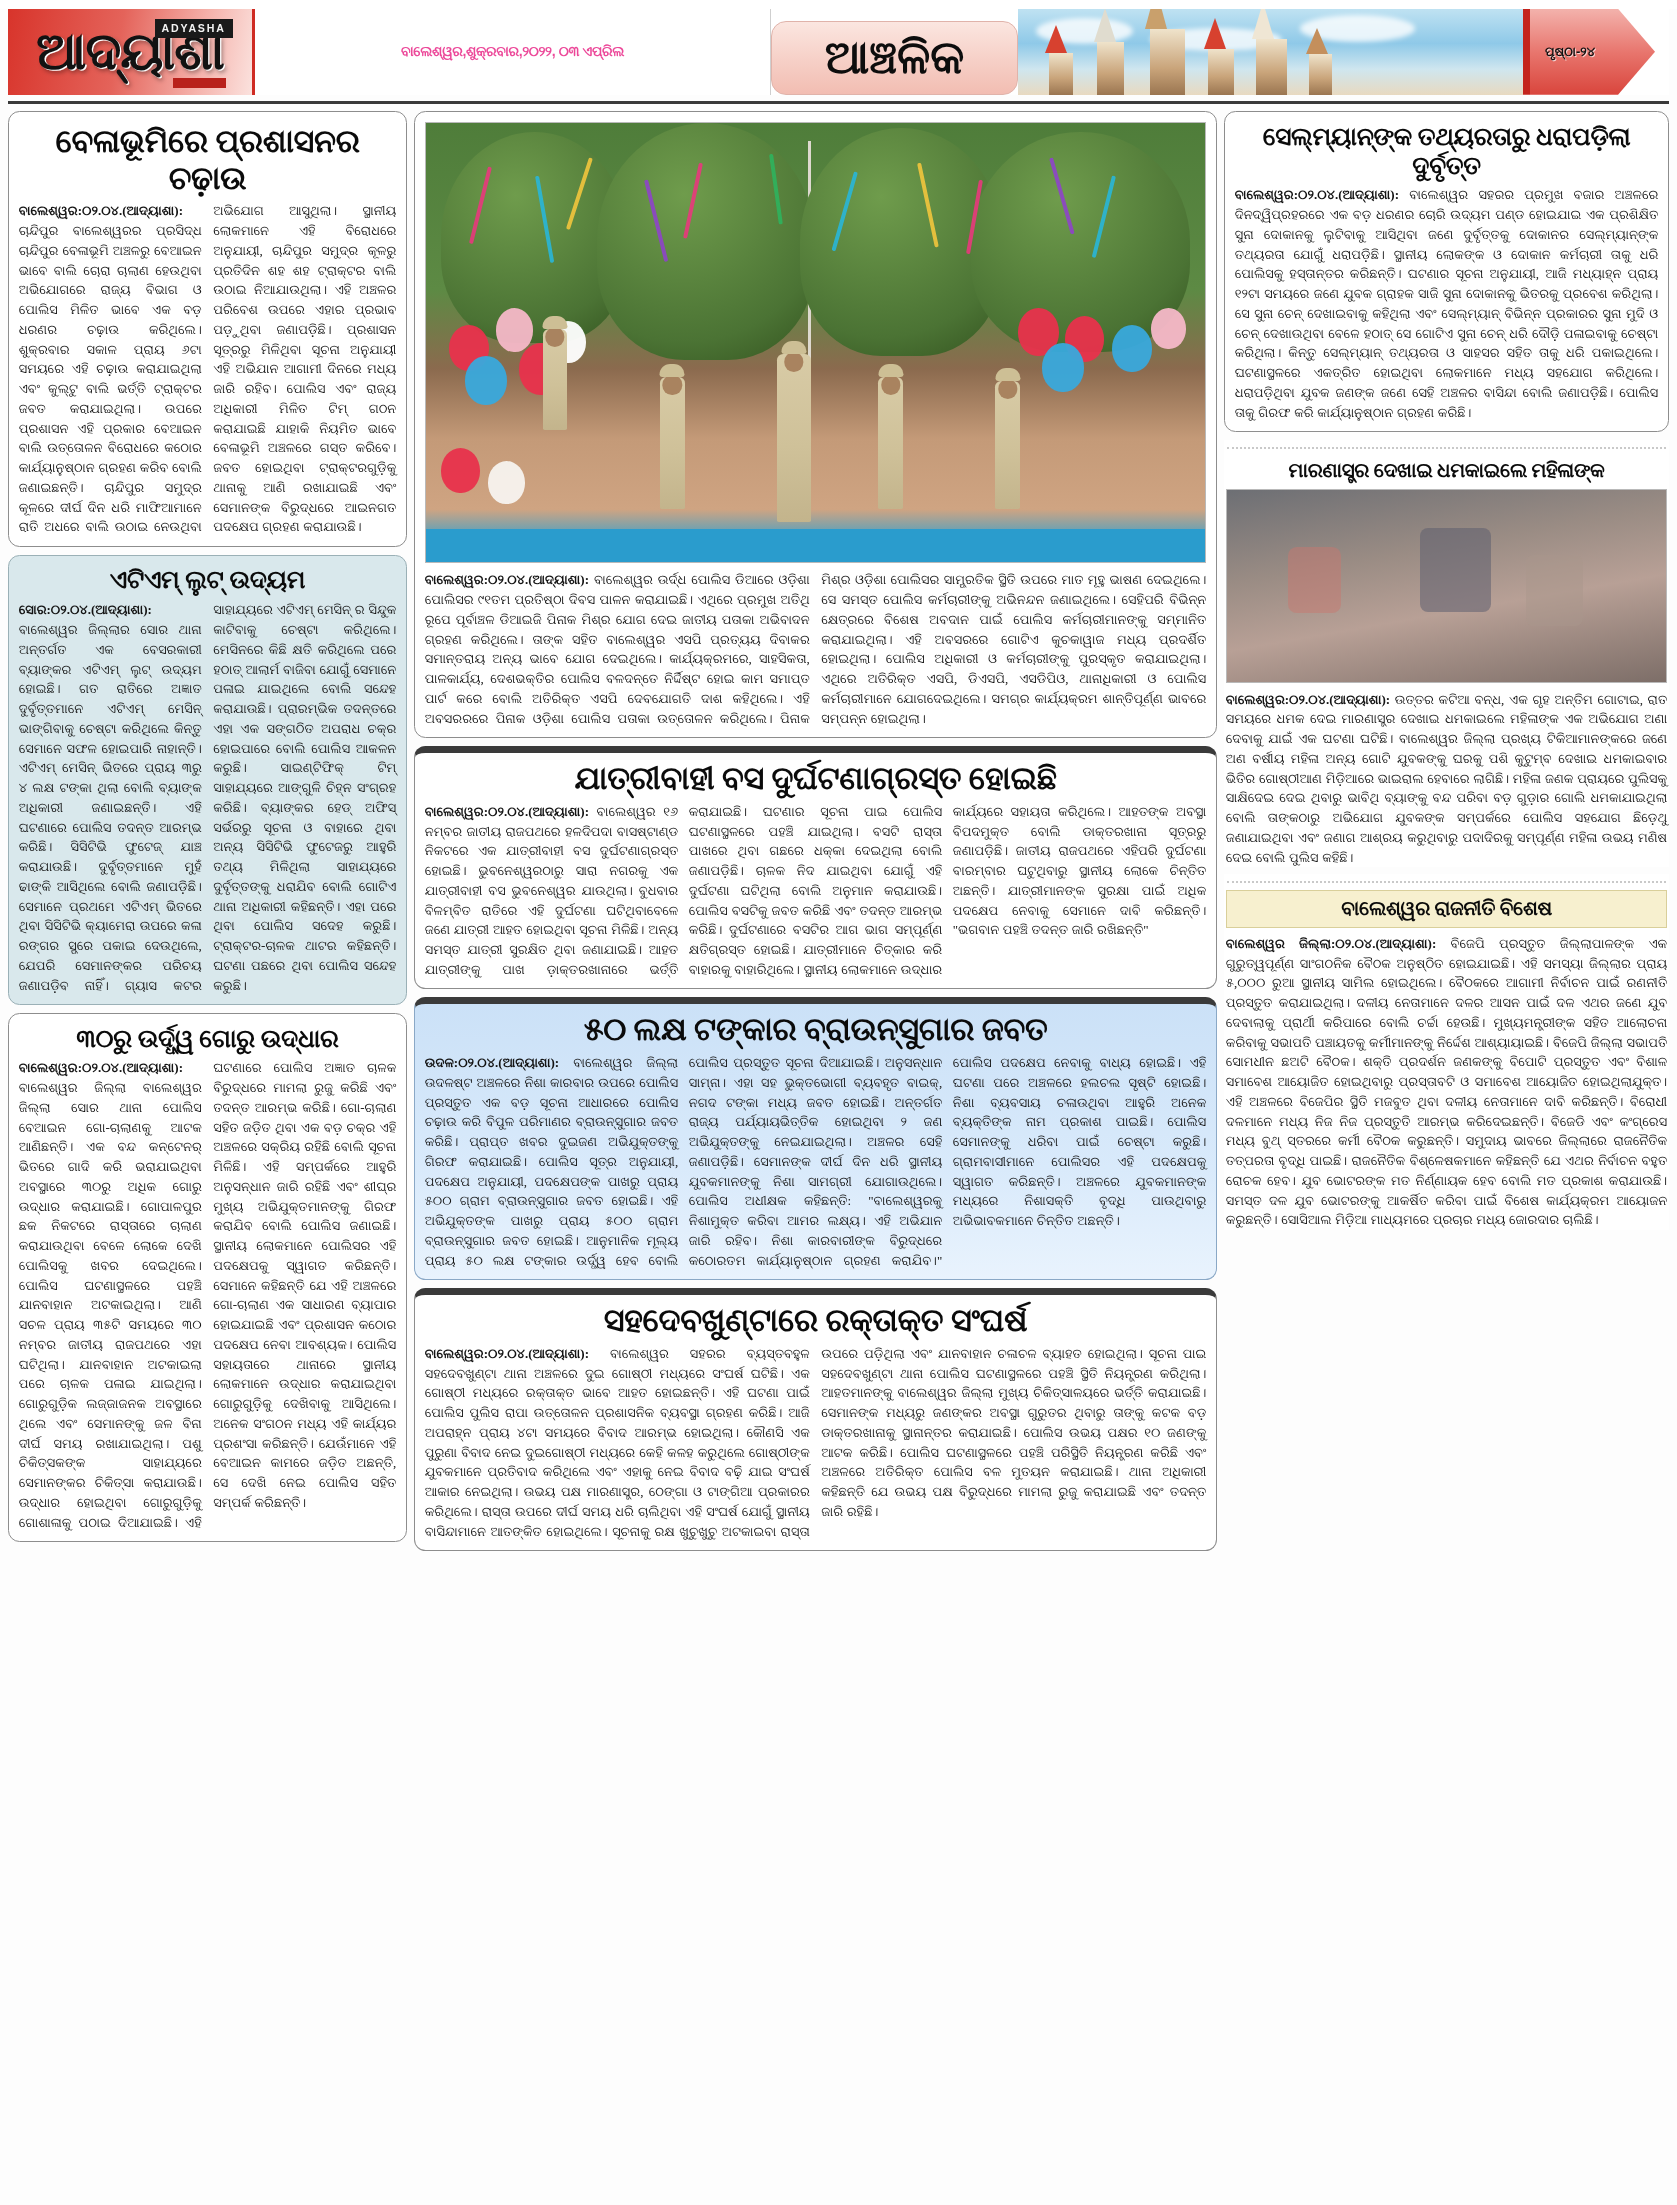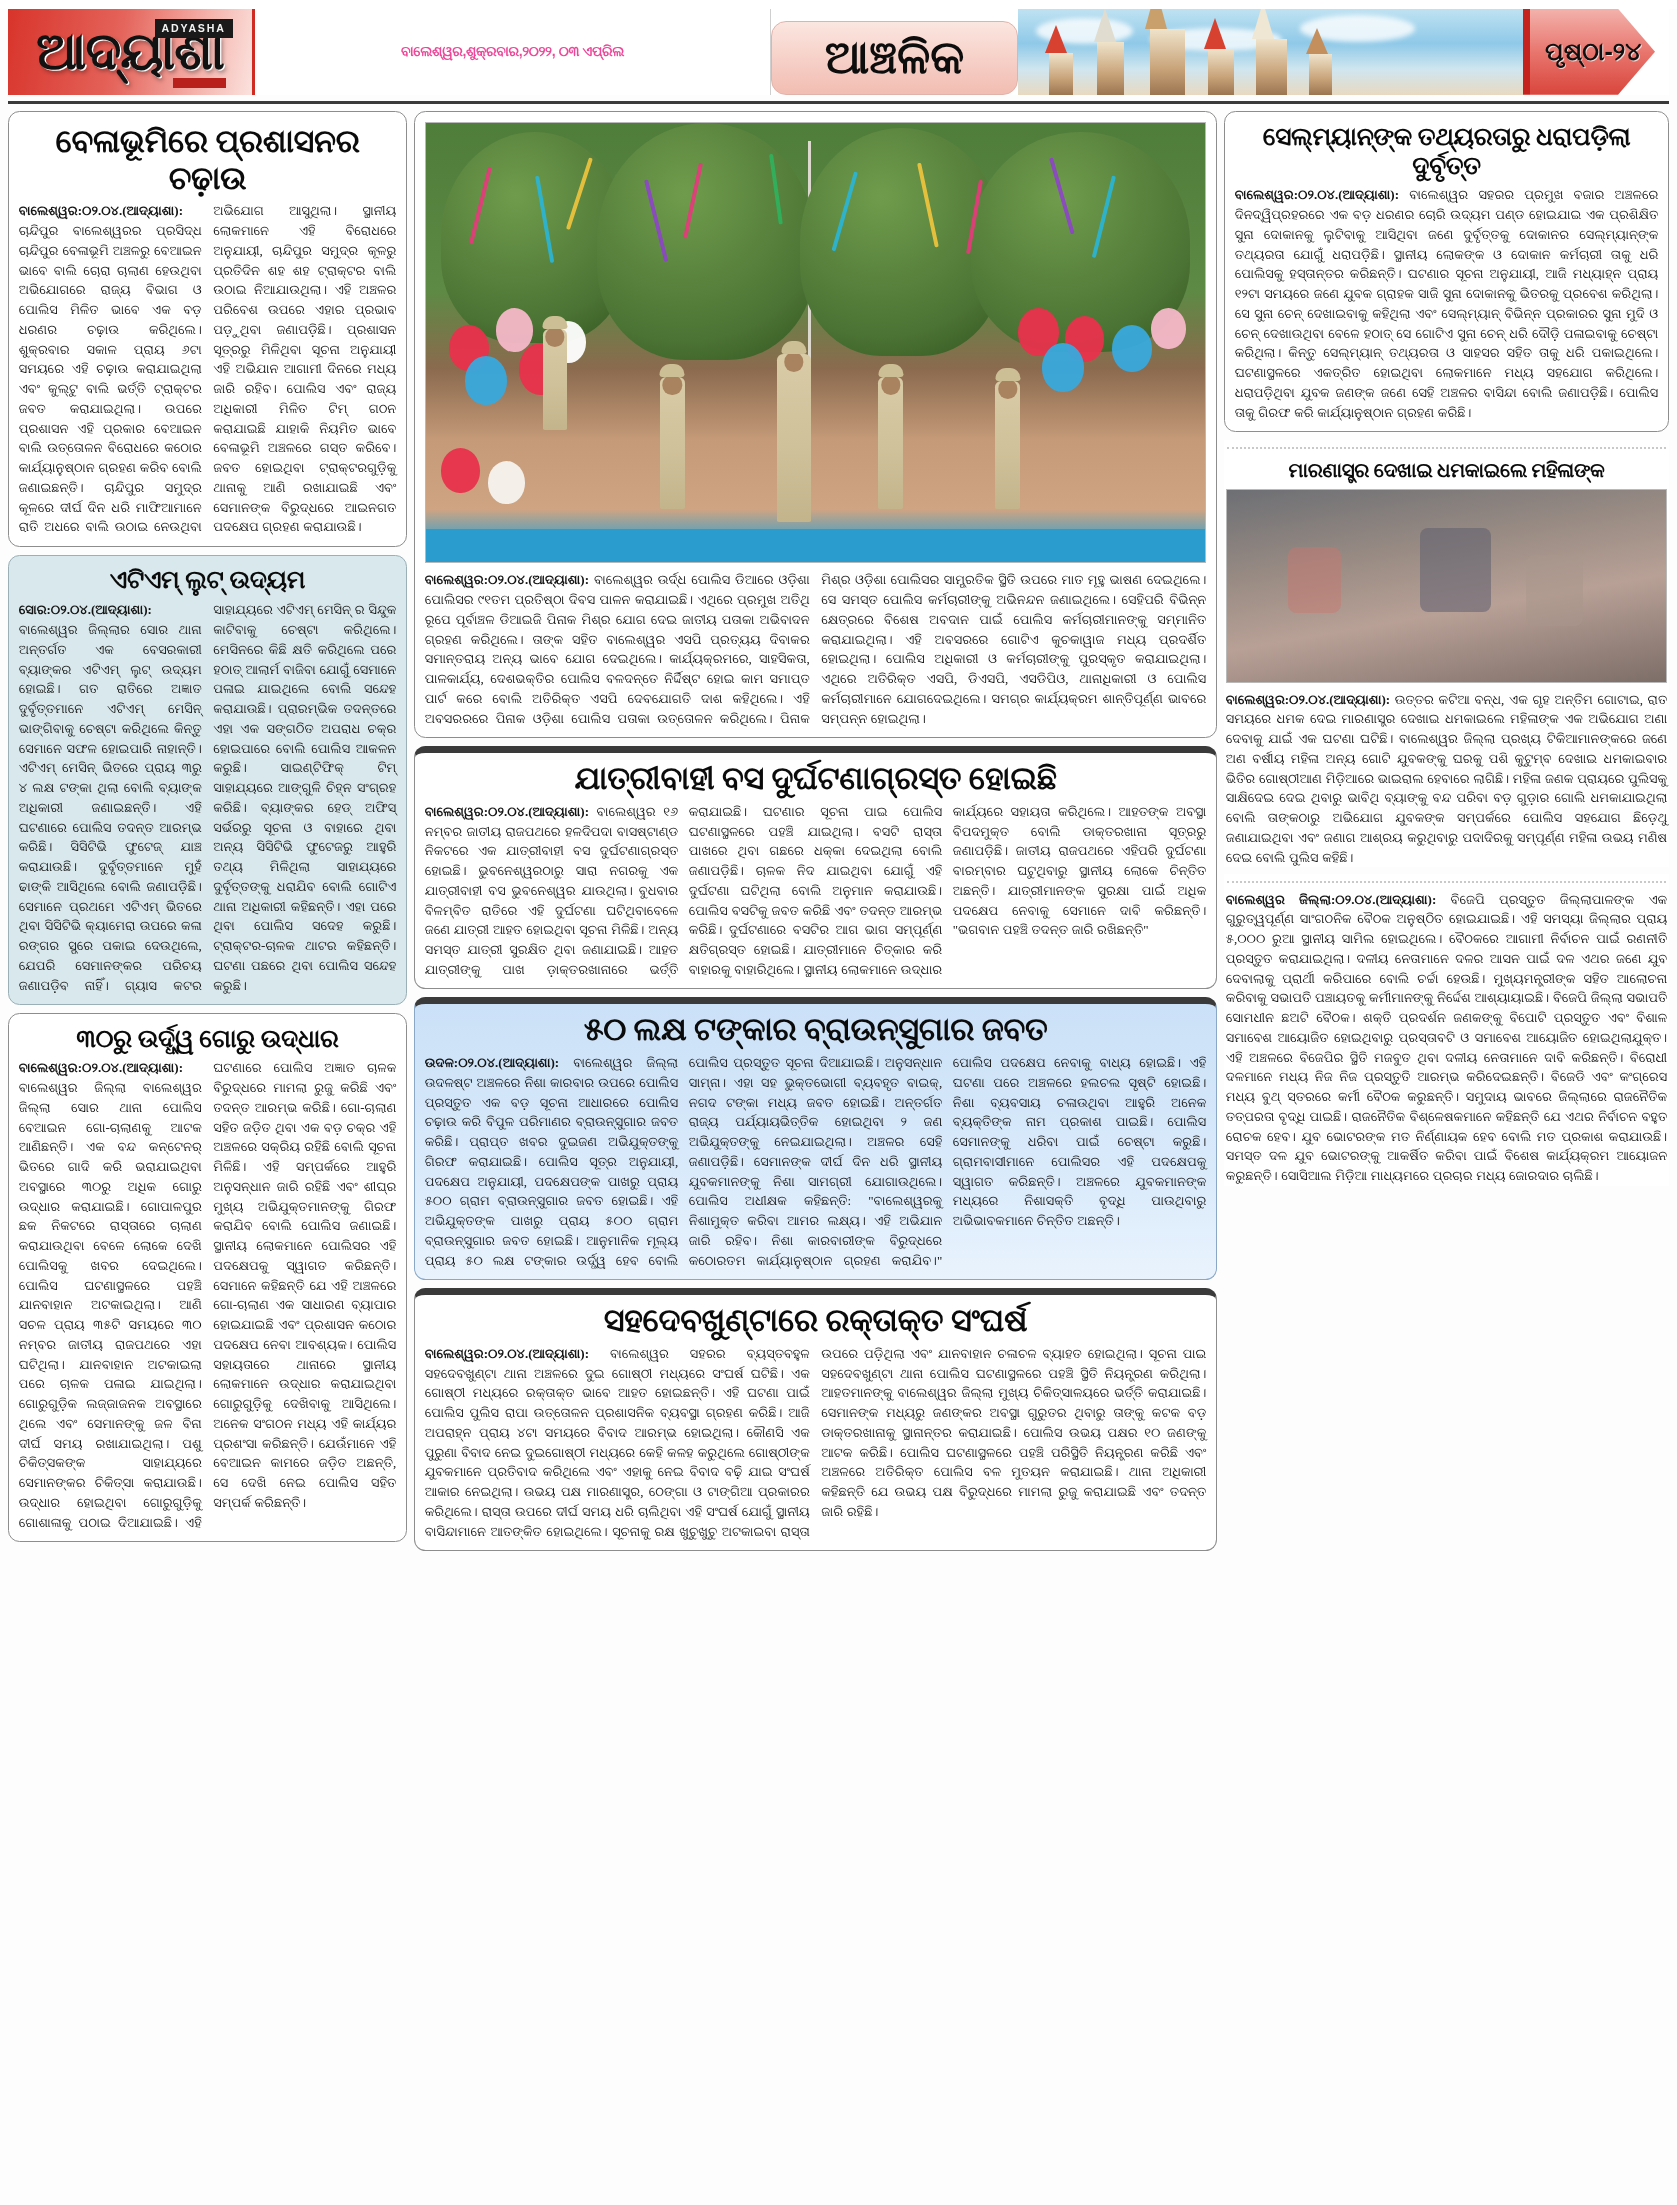--- a/index.html
+++ b/index.html
@@ -138,21 +138,21 @@
     width: 132px;
     height: 100%;
     background: linear-gradient(180deg,#f3b2ac 0%, #e8766e 50%, #d9453c 100%);
     clip-path: polygon(0 0, 72% 0, 100% 50%, 72% 100%, 0 100%);
     display: flex;
     align-items: center;
     padding-left: 15px;
     border-left: 7px solid #c4241d;
   }
   .badge-text {
-    font-size: 25px;
+    font-size: 13px;
     font-weight: bold;
     color: #101010;
     text-shadow: 0.9px 0.9px 0 rgba(255,255,255,.7);
   }
 
   .masthead-rule {
     margin: 6.2px 8px 0 8px;
     height: 3.5px;
     background: #3a3a3a;
   }
@@ -467,20 +467,23 @@
         </div>
         <div class="bodytext">
           <b>ବାଲେଶ୍ୱର:୦୨.୦୪.(ଆଦ୍ୟାଶା):</b>
           <span>ଉତ୍ତର କଟିଆ ବନ୍ଧ,</span>
           <span>ଏକ ଗୃହ ଅନ୍ତିମ ଗୋଟାଇ, ରାତ ସମୟରେ ଧମକ ଦେଇ ମାରଣାସ୍ତ୍ର ଦେଖାଇ ଧମକାଇଲେ ମହିଳାଙ୍କ ଏକ ଅଭିଯୋଗ ଅଣା ଦେବାକୁ ଯାଇଁ ଏକ ଘଟଣା ଘଟିଛି। ବାଲେଶ୍ୱର ଜିଲ୍ଲା ପ୍ରଖ୍ୟ ଟିକିଆମାନଙ୍କରେ ଜଣେ ଅଣ ବର୍ଷୀୟ ମହିଳା ଅନ୍ୟ ଗୋଟି ଯୁବକଙ୍କୁ ଘରକୁ ପଶି କୁଟୁମ୍ବ ଦେଖାଇ ଧମକାଇବାର ଭିତିର ଗୋଷ୍ଠୀଆଣ ମିଡ଼ିଆରେ ଭାଇରାଲ ହେବାରେ ଲାଗିଛି। ମହିଳା ଜଣକ ପ୍ରାୟରେ ପୁଲିସକୁ ସାକ୍ଷିଦେଇ ଦେଇ ଥିବାରୁ ଭାବିଥି ବ୍ୟାଙ୍କୁ ବନ୍ଦ ପରିବା ବଡ଼ ଗୁଡ଼ାର ଗୋଲି ଧମକାଯାଇଥିଲା ବୋଲି ତାଙ୍କଠାରୁ ଅଭିଯୋଗ ଯୁବକଙ୍କ ସମ୍ପର୍କରେ ପୋଲିସ ସହଯୋଗ ଛିଡ଼େଥୁ ଜଣାଯାଇଥିବା ଏବଂ ଜଣାଗ ଆଶ୍ରୟ କରୁଥିବାରୁ ପଦାଦିରକୁ ସମ୍ପୂର୍ଣ୍ଣ ମହିଳା ଉଭୟ ମଣିଷ ଦେଇ ବୋଲି ପୁଲିସ କହିଛି।</span>
         </div>
       </div>
 
       <div class="box plain">
         <div class="dotrule"></div>
+        <div class="box cream" style="margin-bottom:6.2px;padding:4.4px 7px;border-radius:0;">
+          <div class="hl hl-sm" style="padding:1.8px 0 2.6px 0;">ବାଲେଶ୍ୱର ରାଜନୀତି ବିଶେଷ</div>
+        </div>
         <div class="bodytext">
           <b>ବାଲେଶ୍ୱର ଜିଲ୍ଲା:୦୨.୦୪.(ଆଦ୍ୟାଶା):</b>
           <span>ବିଜେପି ପ୍ରସ୍ତୁତ</span>
           <span>ଜିଲ୍ଲାପାଳଙ୍କ ଏକ ଗୁରୁତ୍ୱପୂର୍ଣ୍ଣ ସାଂଗଠନିକ ବୈଠକ ଅନୁଷ୍ଠିତ ହୋଇଯାଇଛି। ଏହି ସମସ୍ୟା ଜିଲ୍ଲାର ପ୍ରାୟ ୫,୦୦୦ ରୁଆ ସ୍ଥାନୀୟ ସାମିଲ ହୋଇଥିଲେ। ବୈଠକରେ ଆଗାମୀ ନିର୍ବାଚନ ପାଇଁ ରଣନୀତି ପ୍ରସ୍ତୁତ କରାଯାଇଥିଲା। ଦଳୀୟ ନେତାମାନେ ଦଳର ଆସନ ପାଇଁ ଦଳ ଏଥର ଜଣେ ଯୁବ ଦେବାଲାକୁ ପ୍ରାର୍ଥୀ କରିପାରେ ବୋଲି ଚର୍ଚ୍ଚା ହେଉଛି। ମୁଖ୍ୟମନ୍ତ୍ରୀଙ୍କ ସହିତ ଆଲୋଚନା କରିବାକୁ ସଭାପତି ପଞ୍ଚାୟତକୁ କର୍ମୀମାନଙ୍କୁ ନିର୍ଦ୍ଦେଶ ଆଶ୍ୟାୟାଇଛି। ବିଜେପି ଜିଲ୍ଲା ସଭାପତି ସୋମଧୀନ ଛଅଟି ବୈଠକ। ଶକ୍ତି ପ୍ରଦର୍ଶନ ଜଣକଙ୍କୁ ବିପୋଟି ପ୍ରସ୍ତୁତ ଏବଂ ବିଶାଳ ସମାବେଶ ଆୟୋଜିତ ହୋଇଥିବାରୁ ପ୍ରସ୍ତାବଟି ଓ ସମାବେଶ ଆୟୋଜିତ ହୋଇଥିଲାଯୁକ୍ତ। ଏହି ଅଞ୍ଚଳରେ ବିଜେପିର ସ୍ଥିତି ମଜବୁତ ଥିବା ଦଳୀୟ ନେତାମାନେ ଦାବି କରିଛନ୍ତି। ବିରୋଧୀ ଦଳମାନେ ମଧ୍ୟ ନିଜ ନିଜ ପ୍ରସ୍ତୁତି ଆରମ୍ଭ କରିଦେଇଛନ୍ତି। ବିଜେଡି ଏବଂ କଂଗ୍ରେସ ମଧ୍ୟ ବୁଥ୍ ସ୍ତରରେ କର୍ମୀ ବୈଠକ କରୁଛନ୍ତି। ସମୁଦାୟ ଭାବରେ ଜିଲ୍ଲାରେ ରାଜନୈତିକ ତତ୍ପରତା ବୃଦ୍ଧି ପାଇଛି। ରାଜନୈତିକ ବିଶ୍ଳେଷକମାନେ କହିଛନ୍ତି ଯେ ଏଥର ନିର୍ବାଚନ ବହୁତ ରୋଚକ ହେବ। ଯୁବ ଭୋଟରଙ୍କ ମତ ନିର୍ଣ୍ଣାୟକ ହେବ ବୋଲି ମତ ପ୍ରକାଶ କରାଯାଉଛି। ସମସ୍ତ ଦଳ ଯୁବ ଭୋଟରଙ୍କୁ ଆକର୍ଷିତ କରିବା ପାଇଁ ବିଶେଷ କାର୍ଯ୍ୟକ୍ରମ ଆୟୋଜନ କରୁଛନ୍ତି। ସୋସିଆଲ ମିଡ଼ିଆ ମାଧ୍ୟମରେ ପ୍ରଚାର ମଧ୍ୟ ଜୋରଦାର ଚାଲିଛି।</span>
         </div>
       </div>
 
     </div>
   </div>
 

